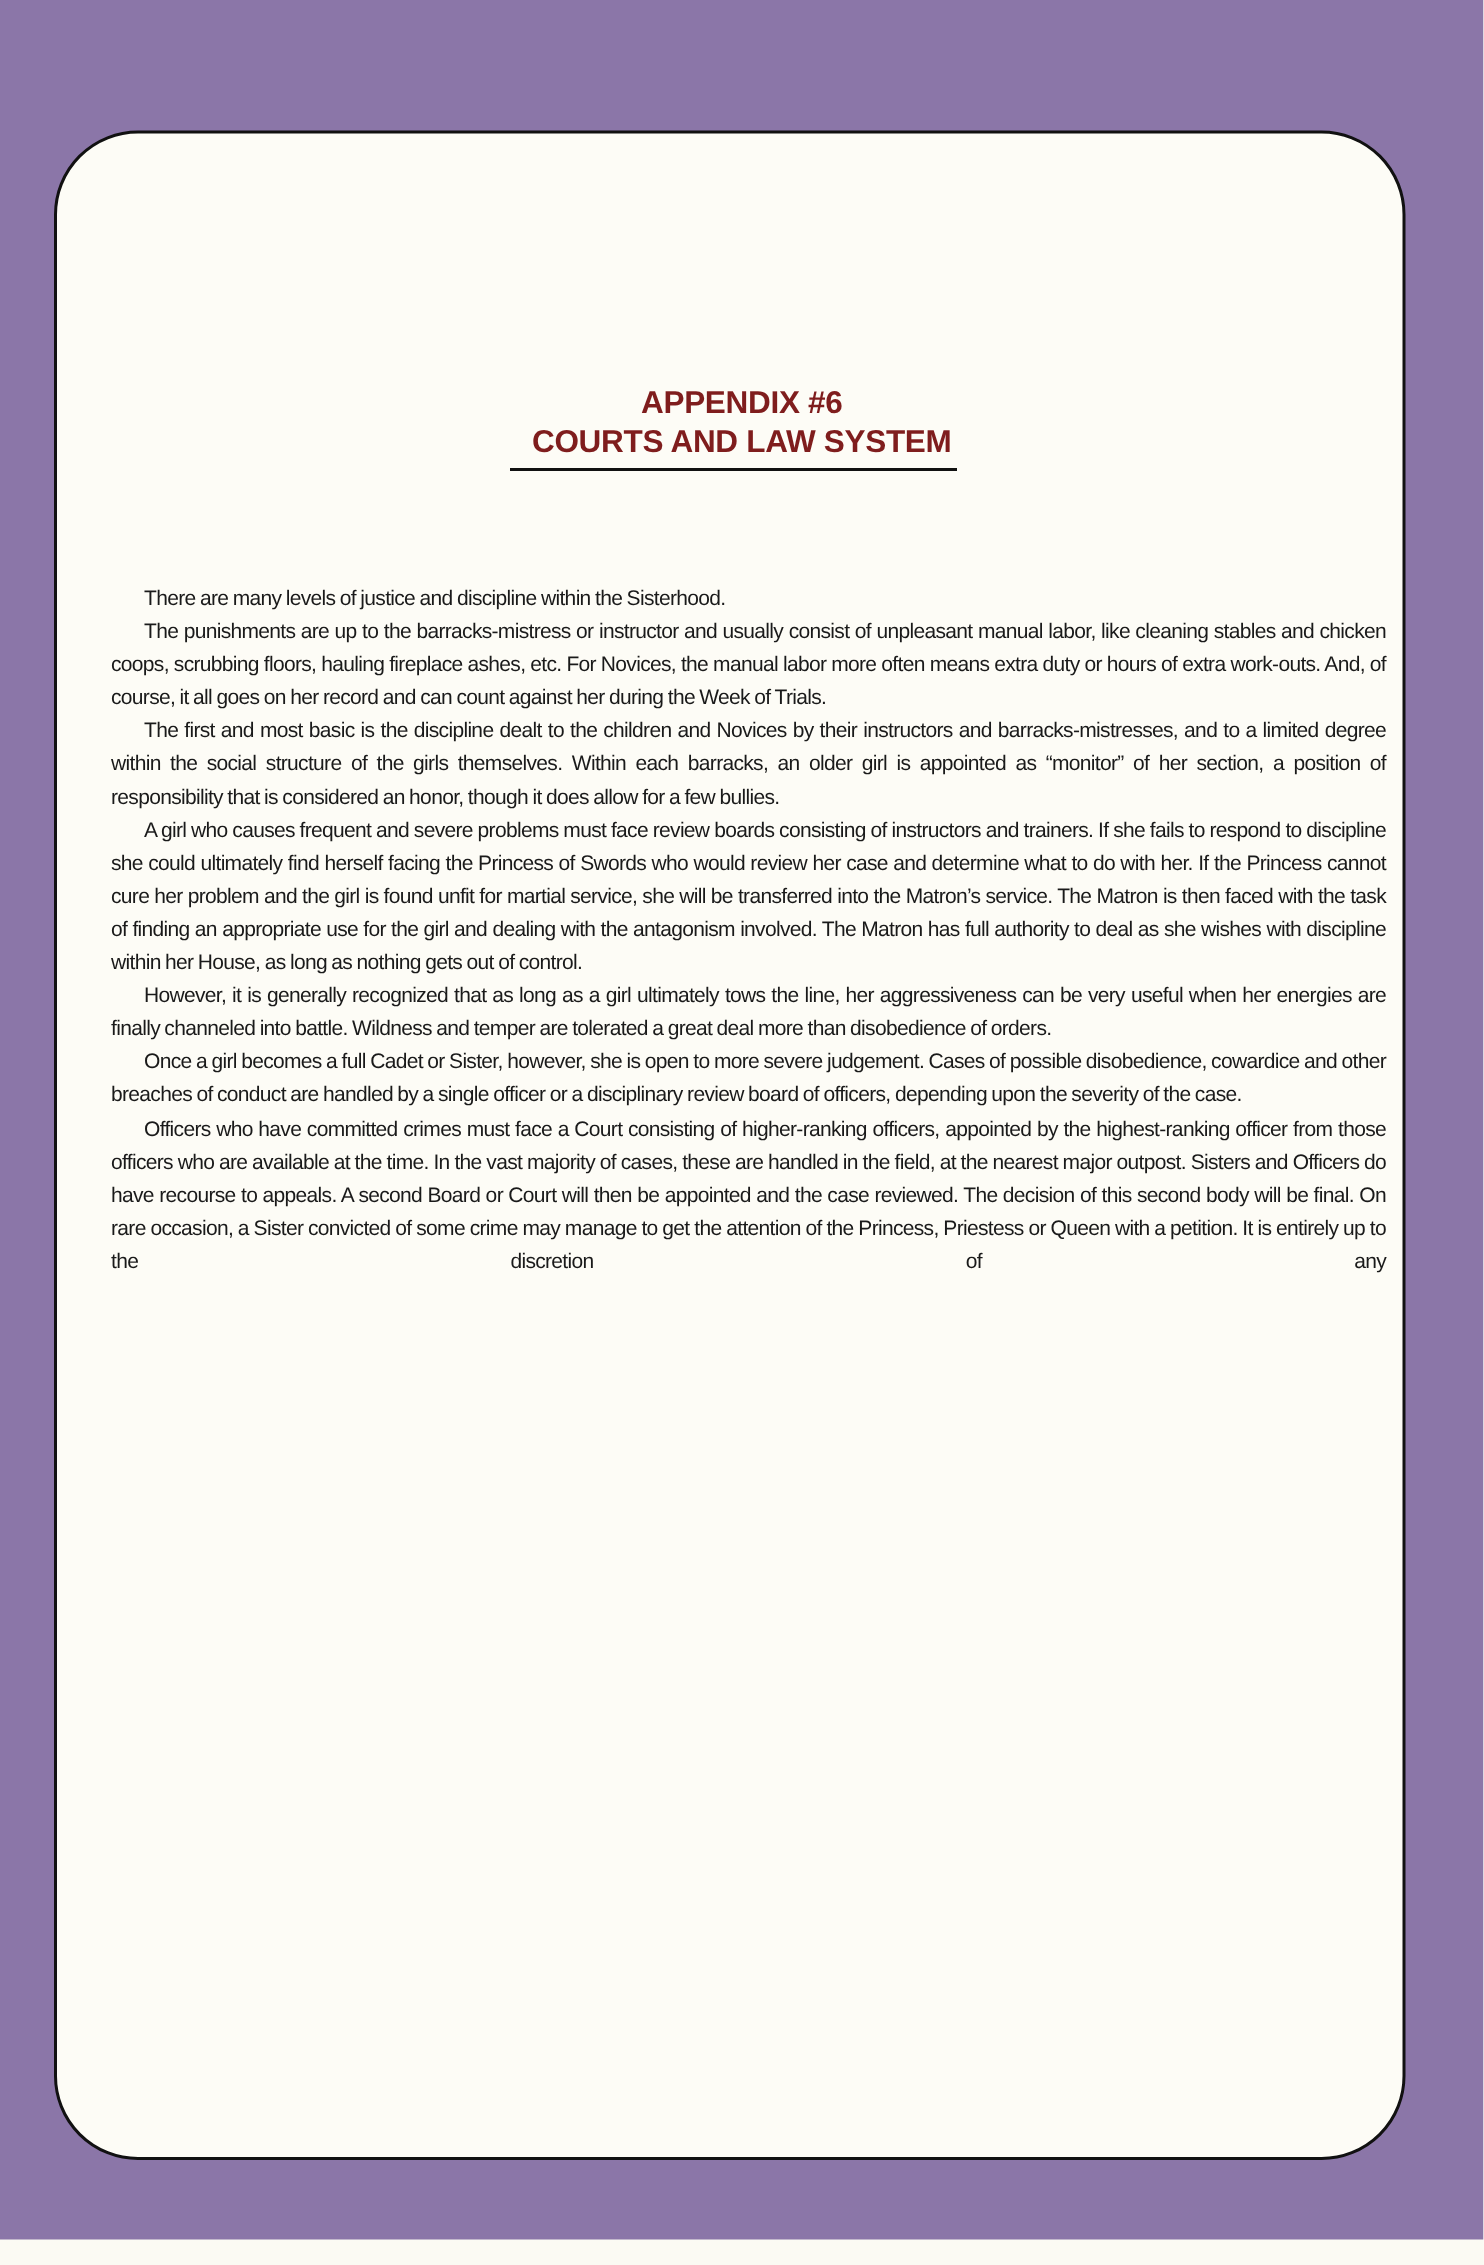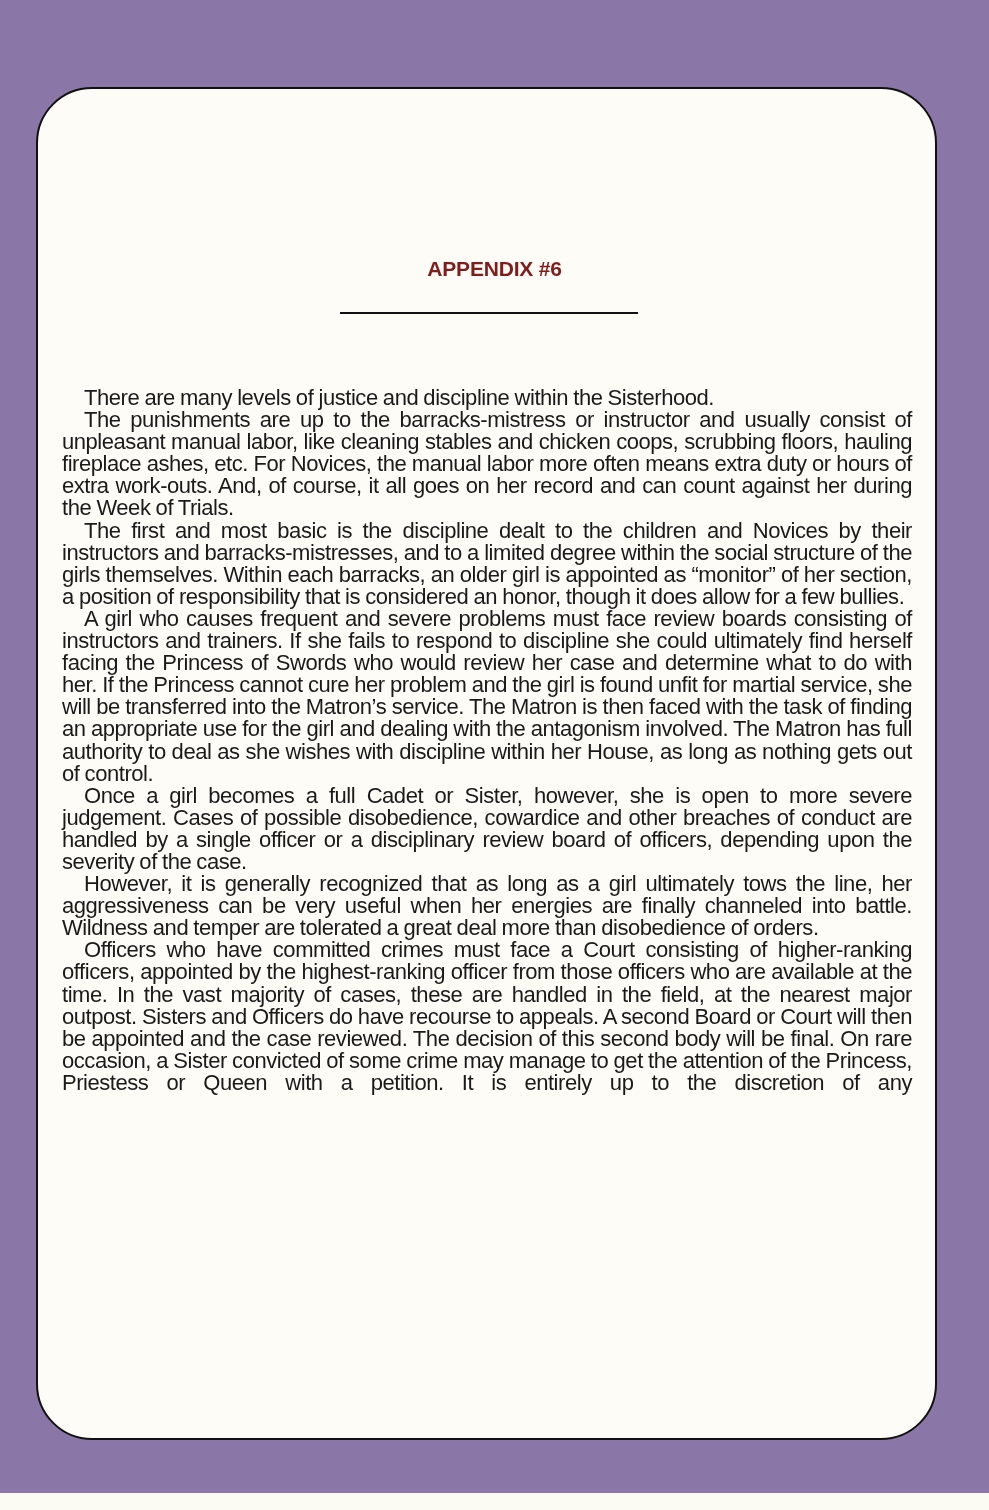--- a/index.html
+++ b/index.html
@@ -19,39 +19,40 @@
   .heading {
     position: absolute; left: 0; width: 989px; top: 256px; text-align: center;
     font-family: Liberation Sans, sans-serif; font-weight: bold;
     font-size: 21px; line-height: 26px; color: #7f1d1d; letter-spacing: -0.2px;
   }
   .underline {
     position: absolute; left: 340px; top: 312px; width: 298px; height: 2px;
     background: #111;
   }
   .body-text {
-    position: absolute; left: 62px; top: 387px; width: 850px;
-    font-family: "Liberation Sans", sans-serif; font-size: 22px; line-height: 22.1px;
+    position: absolute; left: 74px; top: 387px; width: 850px;
+    font-family: "Liberation Sans", sans-serif; font-size: 14px; line-height: 22.1px;
     color: #1a1a1a; letter-spacing: -0.45px; word-spacing: -0.5px;
     text-align: justify;
   }
   .body-text p { margin: 0; text-indent: 22px; }
 </style>
 </head>
 <body>
 
 <div class="bg"></div>
 <div class="card"></div>
 
 <div class="heading">
   <div>APPENDIX #6</div>
+  <div>COURTS AND LAW SYSTEM</div>
 </div>
 <div class="underline"></div>
 
 <div class="body-text">
   <p>There are many levels of justice and discipline within the Sisterhood.</p>
   <p>The punishments are up to the barracks-mistress or instructor and usually consist of unpleasant manual labor, like cleaning stables and chicken coops, scrubbing floors, hauling fireplace ashes, etc. For Novices, the manual labor more often means extra duty or hours of extra work-outs. And, of course, it all goes on her record and can count against her during the Week of Trials.</p>
   <p>The first and most basic is the discipline dealt to the children and Novices by their instructors and barracks-mistresses, and to a limited degree within the social structure of the girls themselves. Within each barracks, an older girl is appointed as “monitor” of her section, a position of responsibility that is considered an honor, though it does allow for a few bullies.</p>
   <p>A girl who causes frequent and severe problems must face review boards consisting of instructors and trainers. If she fails to respond to discipline she could ultimately find herself facing the Princess of Swords who would review her case and determine what to do with her. If the Princess cannot cure her problem and the girl is found unfit for martial service, she will be transferred into the Matron’s service. The Matron is then faced with the task of finding an appropriate use for the girl and dealing with the antagonism involved. The Matron has full authority to deal as she wishes with discipline within her House, as long as nothing gets out of control.</p>
+  <p>However, it is generally recognized that as long as a girl ultimately tows the line, her aggressiveness can be very useful when her energies are finally channeled into battle. Wildness and temper are tolerated a great deal more than disobedience of orders.</p>
   <p>Once a girl becomes a full Cadet or Sister, however, she is open to more severe judgement. Cases of possible disobedience, cowardice and other breaches of conduct are handled by a single officer or a disciplinary review board of officers, depending upon the severity of the case.</p>
-  <p>However, it is generally recognized that as long as a girl ultimately tows the line, her aggressiveness can be very useful when her energies are finally channeled into battle. Wildness and temper are tolerated a great deal more than disobedience of orders.</p>
   <p style="text-align-last: justify;">Officers who have committed crimes must face a Court consisting of higher-ranking officers, appointed by the highest-ranking officer from those officers who are available at the time. In the vast majority of cases, these are handled in the field, at the nearest major outpost. Sisters and Officers do have recourse to appeals. A second Board or Court will then be appointed and the case reviewed. The decision of this second body will be final. On rare occasion, a Sister convicted of some crime may manage to get the attention of the Princess, Priestess or Queen with a petition. It is entirely up to the discretion of any</p>
 </div>
 
 </body></html>

